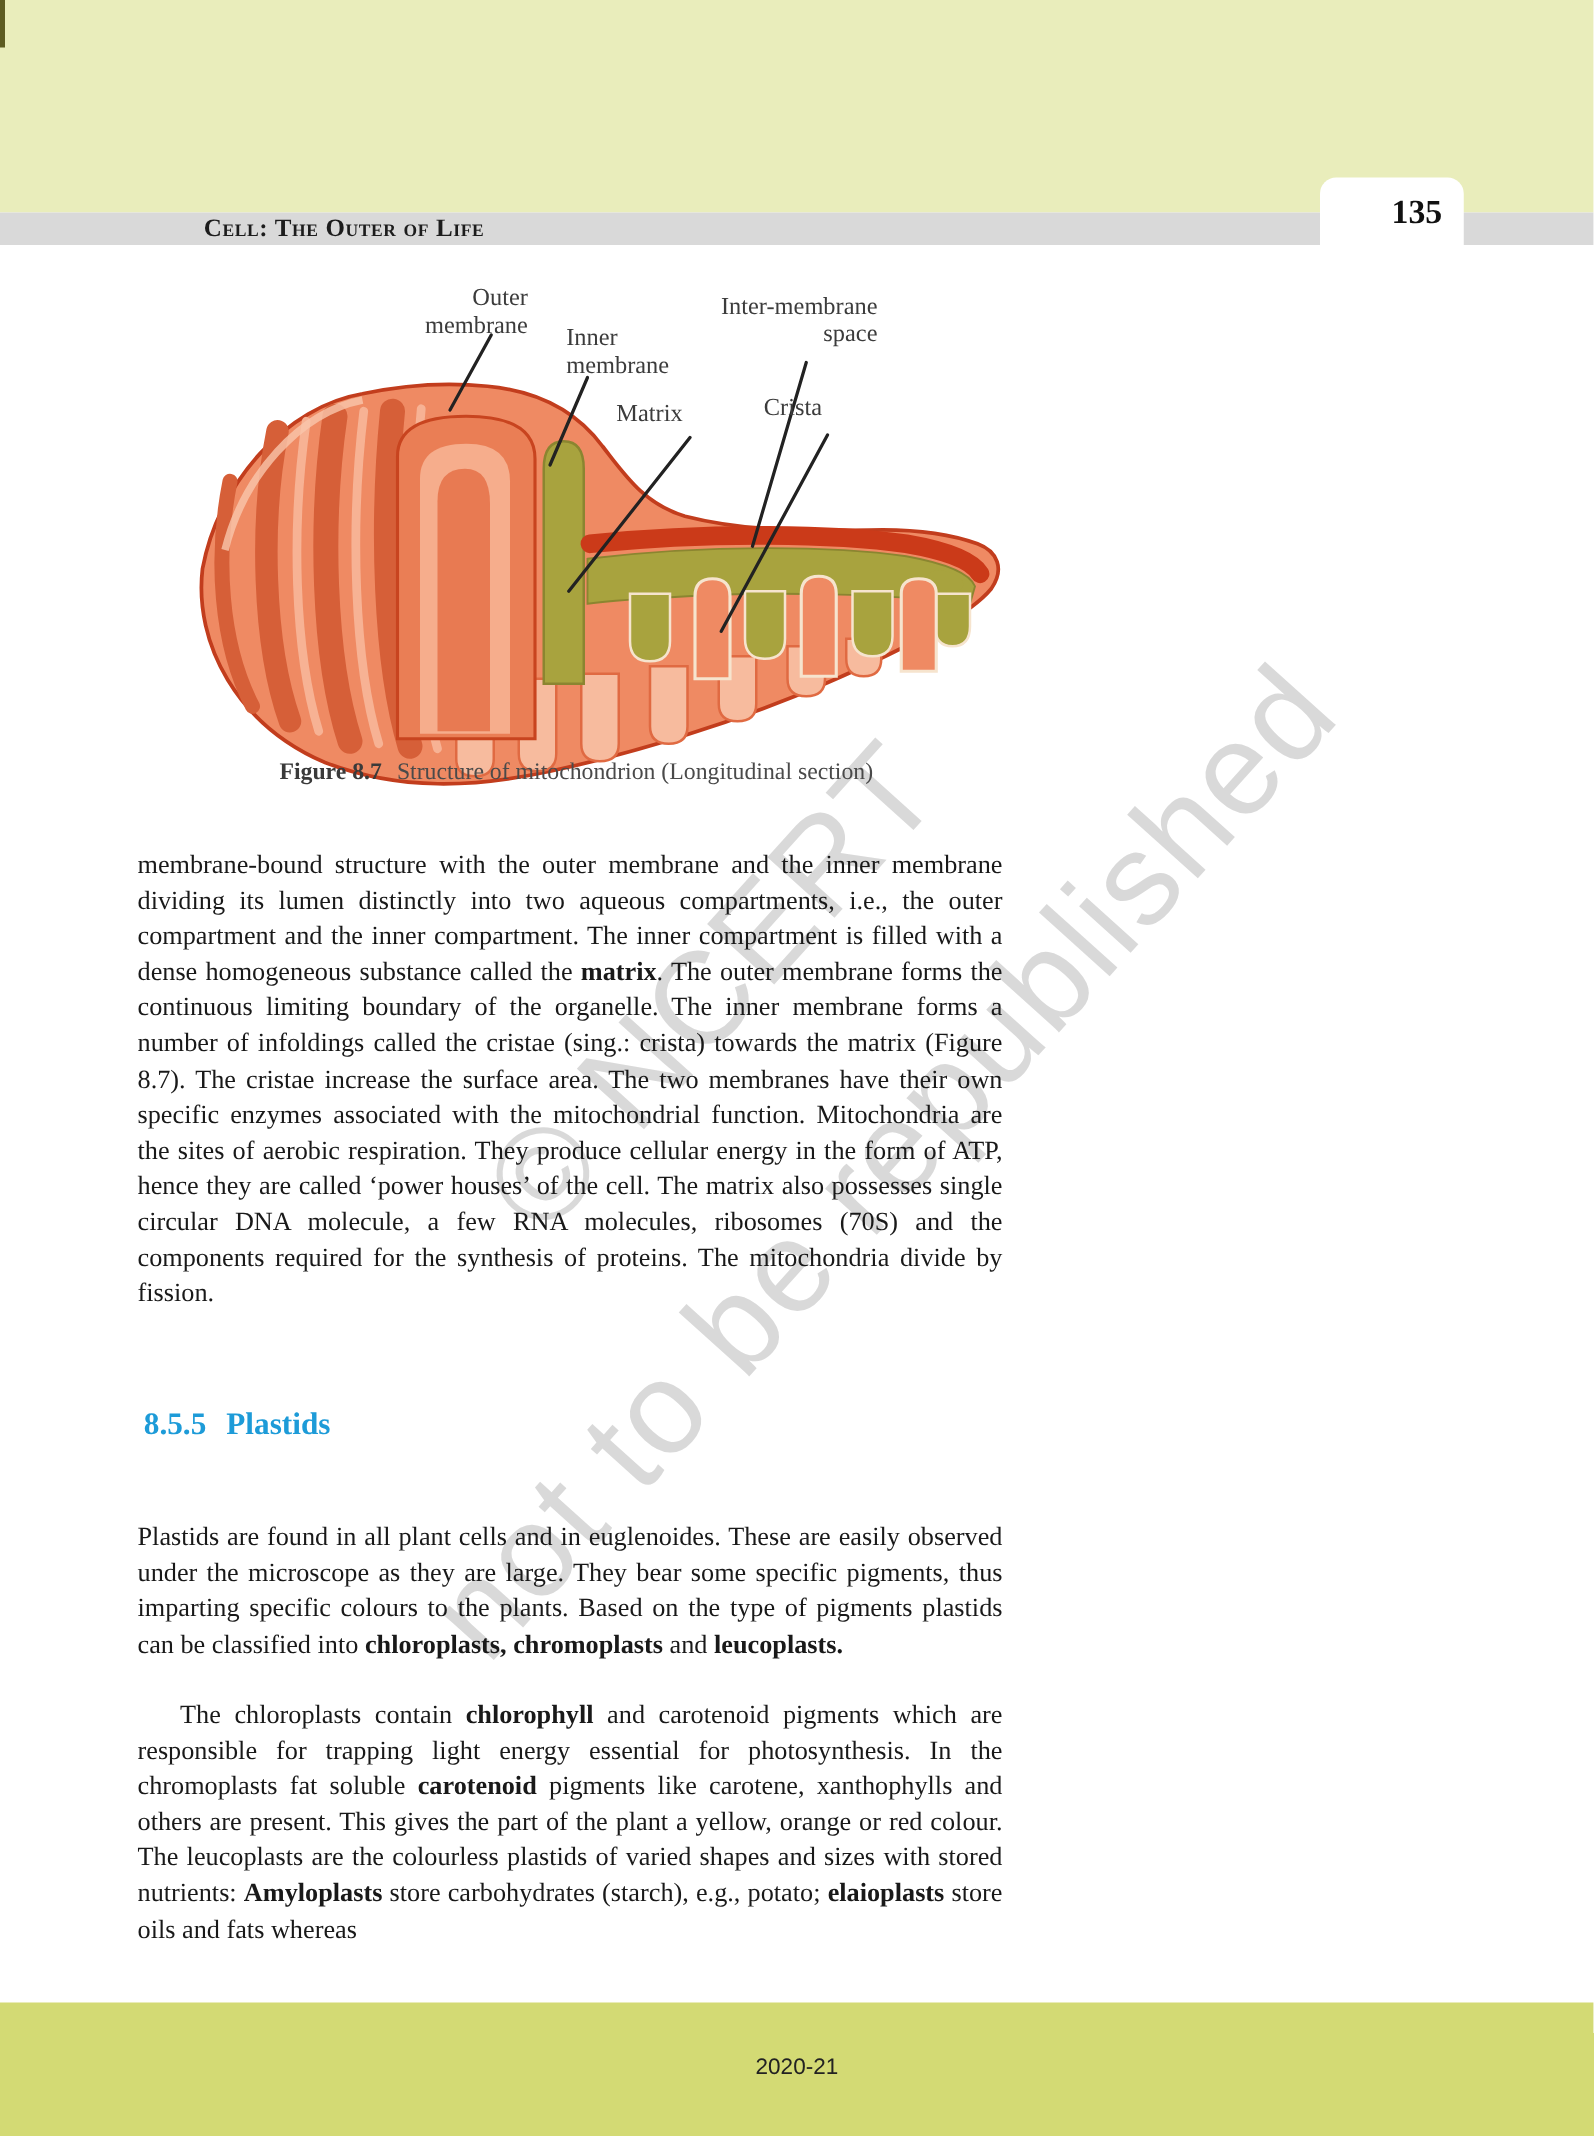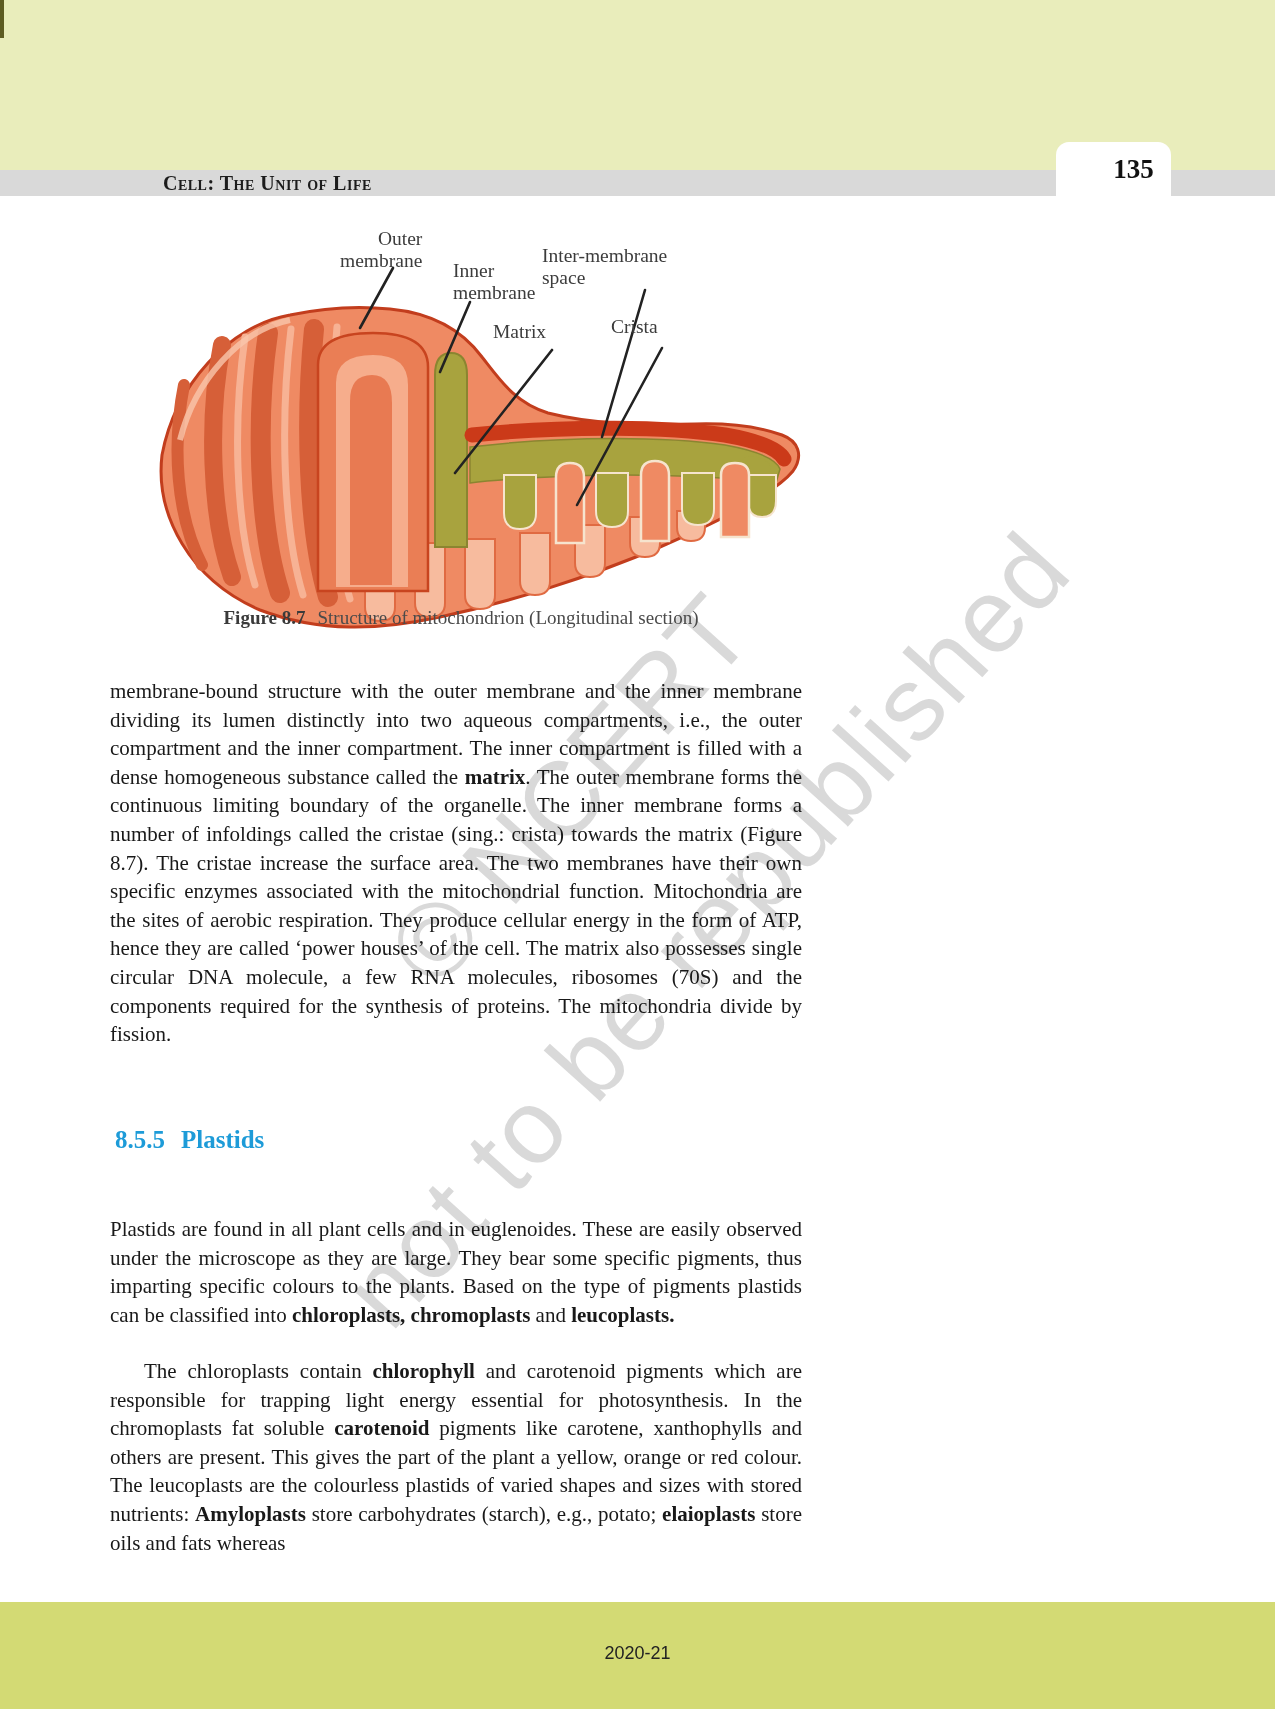--- a/index.html
+++ b/index.html
@@ -21,21 +21,21 @@
   .wm{position:absolute;white-space:nowrap;z-index:1;color:#bbbbbb;opacity:.55;
       font-family:"Liberation Sans",sans-serif;letter-spacing:2px;transform:rotate(-48deg);}
   .wm1{left:330px;top:730px;font-size:105px;}
   .wm2{left:195px;top:870px;font-size:105px;}
   
   .figure-svg{position:absolute;left:150px;top:225px;width:660px;height:405px;z-index:2;}
   .fig-label{position:absolute;font-size:19.5px;line-height:21.5px;color:#3c3c3c;
       white-space:pre-line;z-index:3;}
   .lbl-outer{left:340px;top:228px;text-align:right;}
   .lbl-inner{left:453px;top:260px;}
-  .lbl-ims{left:542px;top:245px;width:160px;text-align:left;}
+  .lbl-ims{left:542px;top:235px;width:160px;text-align:right;}
   .lbl-matrix{left:493px;top:321px;}
   .lbl-crista{left:611px;top:316px;text-align:center;}
   .fig-caption{position:absolute;left:115px;top:607px;width:692px;text-align:center;
       font-size:19px;color:#4a4a4a;z-index:2;}
   .fig-caption b{color:#3a3a3a;margin-right:12px;}
   
   .para{position:absolute;left:110px;width:692px;font-size:21px;line-height:28.6px;
       text-align:justify;color:#191919;z-index:2;margin-top:35px;}
   .para b{font-weight:bold;}
   .p1{top:642px;}
@@ -47,21 +47,21 @@
 </head>
 <body>
 
 <div class="page">
 
   <div class="band-top"></div>
   <div class="corner-sliver"></div>
   <div class="band-header"></div>
   <div class="band-bottom"></div>
 
-  <div class="header-title">Cell: The Unit of Life</div>
+  <div class="header-title">Cell: The Outer of Life</div>
   <div class="page-tab">
     <span>135</span>
   </div>
 
   <div class="wm wm1">© NCERT</div>
   <div class="wm wm2">not to be republished</div>
 
   <svg class="figure-svg" viewBox="0 0 660 405">
 
     <path stroke="#c23d1d" stroke-width="3" d="M 140,90 C 80,100 25,160 12,230 C 5,290 40,355 110,385

